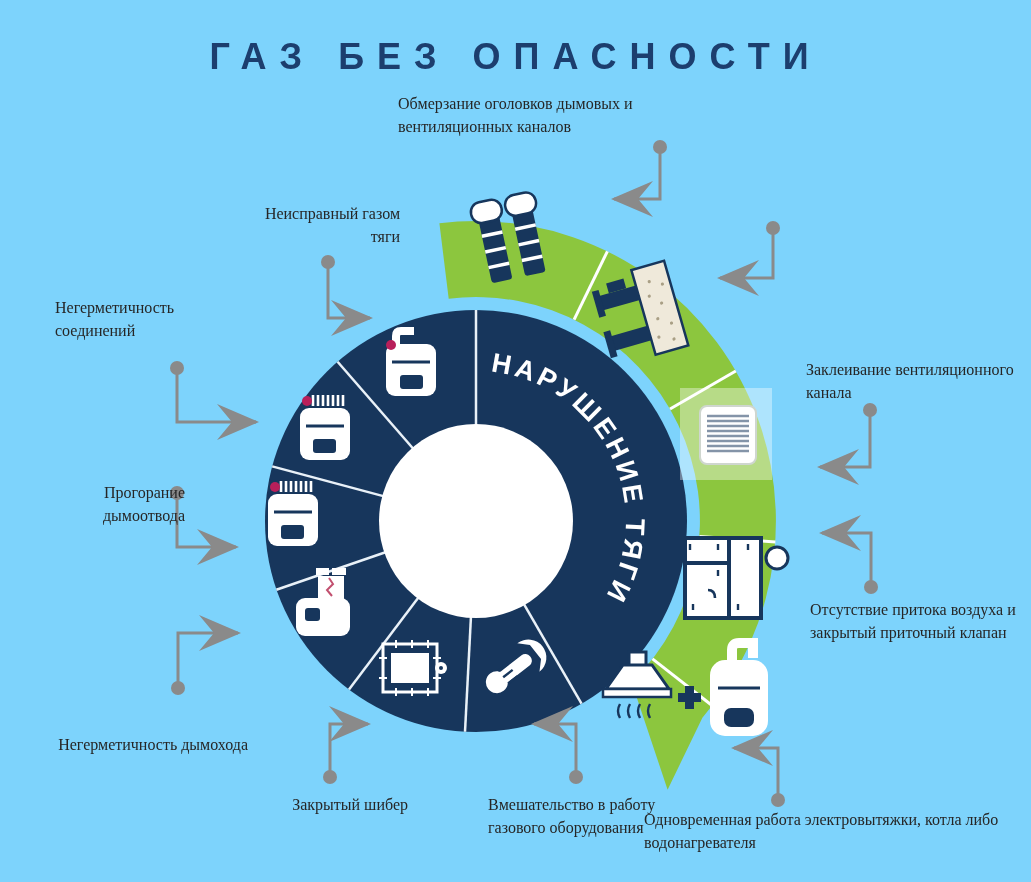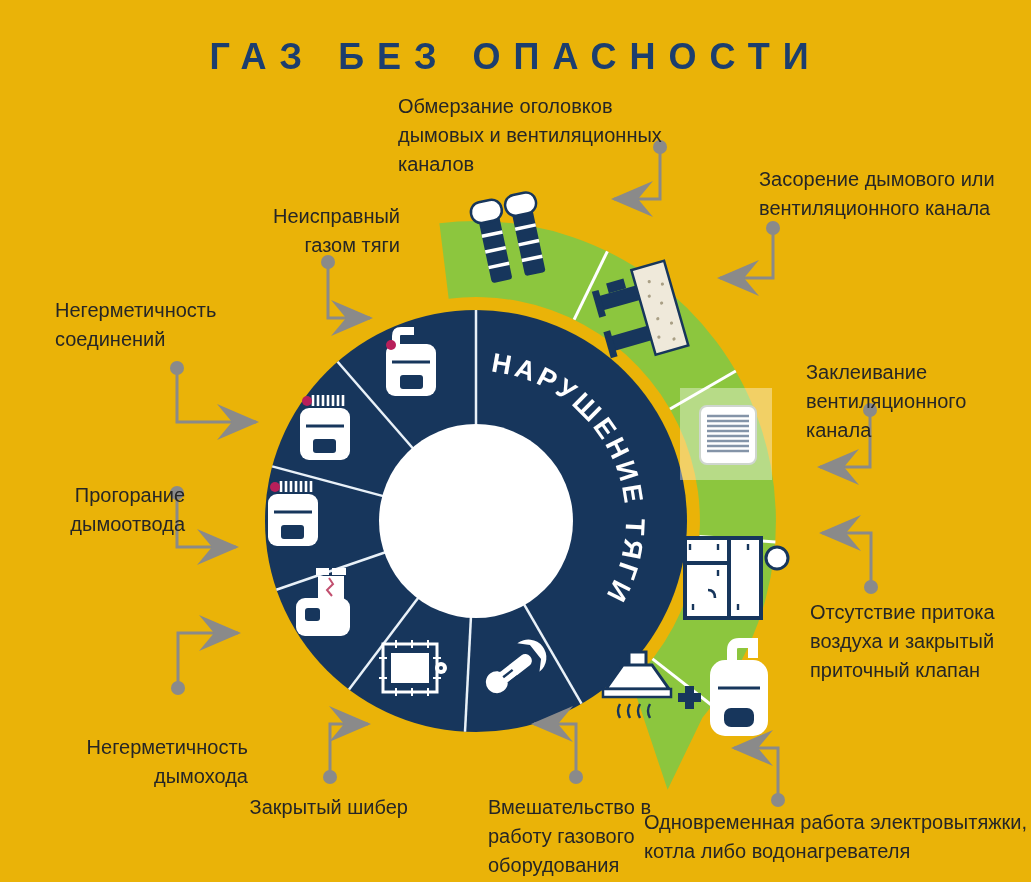--- a/index.html
+++ b/index.html
@@ -1,26 +1,26 @@
 <!DOCTYPE html>
 <html><head>
 <meta charset="utf-8">
 <style>
   html,body{margin:0;padding:0;background:#ffffff;}
   .canvas{
-    position:relative;width:1031px;height:882px;background:#eab308;overflow:hidden;
+    position:relative;width:1031px;height:882px;background:#7dd3fc;overflow:hidden;
     font-family:"Liberation Sans", sans-serif;
   }
   .title{
     position:absolute;left:0;top:36px;width:1031px;text-align:center;
     font-size:36px;font-weight:bold;letter-spacing:13px;color:#1c3e6e;
   }
   svg.diagram{position:absolute;left:0;top:0;}
   .lbl{
-    position:absolute;font-size:20px;line-height:1.45;color:#262626;
+    position:absolute;font-size:16px;line-height:1.45;color:#262626;font-family:Liberation Serif, serif;
   }
   #lbl-top{left:398px;top:92px;width:272px;}
   #lbl-rt{left:759px;top:165px;width:272px;}
   #lbl-r{left:806px;top:358px;width:225px;}
   #lbl-rl{left:810px;top:598px;width:215px;}
   #lbl-br{left:644px;top:808px;width:390px;}
   #lbl-bm{left:452px;top:793px;width:205px;margin-left:36px;}
   #lbl-bl{left:196px;top:793px;width:212px;text-align:right;}
   #lbl-ll{left:58px;top:690px;width:190px;text-align:right;margin-top:43px;}
   #lbl-l{left:40px;top:481px;width:145px;text-align:right;}
@@ -218,21 +218,20 @@
           <circle cx="177" cy="368" r="7" fill="#8a8a8a" stroke="none"></circle>
       </g>
       <g>
         <polyline points="328,262 328,318 370,318" marker-end="url(#arrw)"></polyline>
           <circle cx="328" cy="262" r="7" fill="#8a8a8a" stroke="none"></circle>
       </g>
     </g>
   </svg>
 
   <div class="lbl" id="lbl-top">Обмерзание оголовков дымовых и вентиляционных каналов</div>
-  <div class="lbl" id="lbl-rt">Засорение дымового или вентиляционного канала</div>
   <div class="lbl" id="lbl-r">Заклеивание вентиляционного канала</div>
   <div class="lbl" id="lbl-rl">Отсутствие притока воздуха и закрытый приточный клапан</div>
   <div class="lbl" id="lbl-br">Одновременная работа электровытяжки, котла либо водонагревателя</div>
   <div class="lbl" id="lbl-bm">Вмешательство в работу газового оборудования</div>
   <div class="lbl" id="lbl-bl">Закрытый шибер</div>
   <div class="lbl" id="lbl-ll">Негерметичность дымохода</div>
   <div class="lbl" id="lbl-l">Прогорание дымоотвода</div>
   <div class="lbl" id="lbl-lu">Негерметичность соединений</div>
   <div class="lbl" id="lbl-tl">Неисправный газом тяги</div>
 

